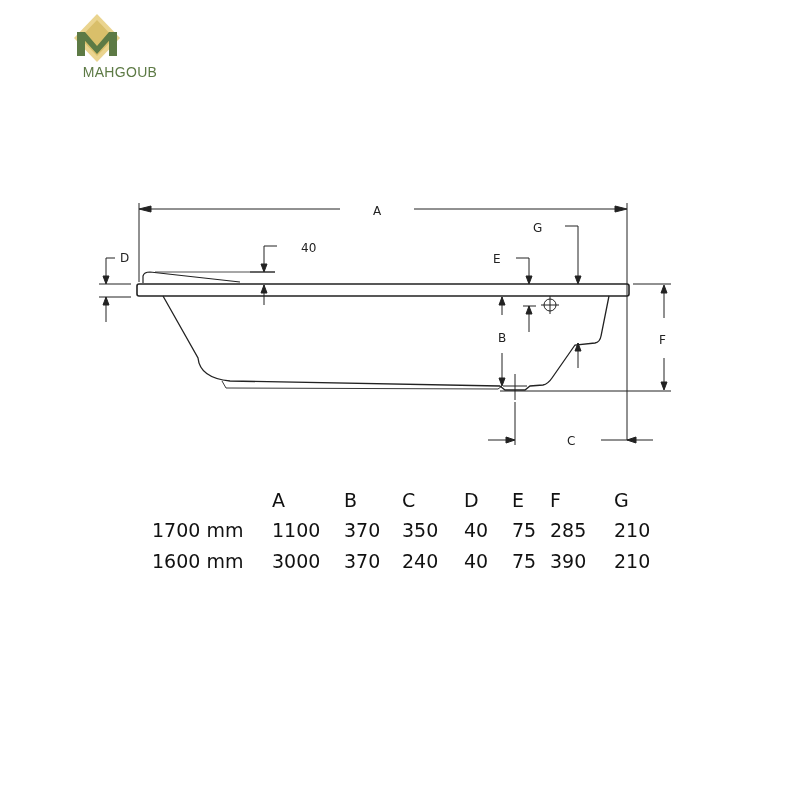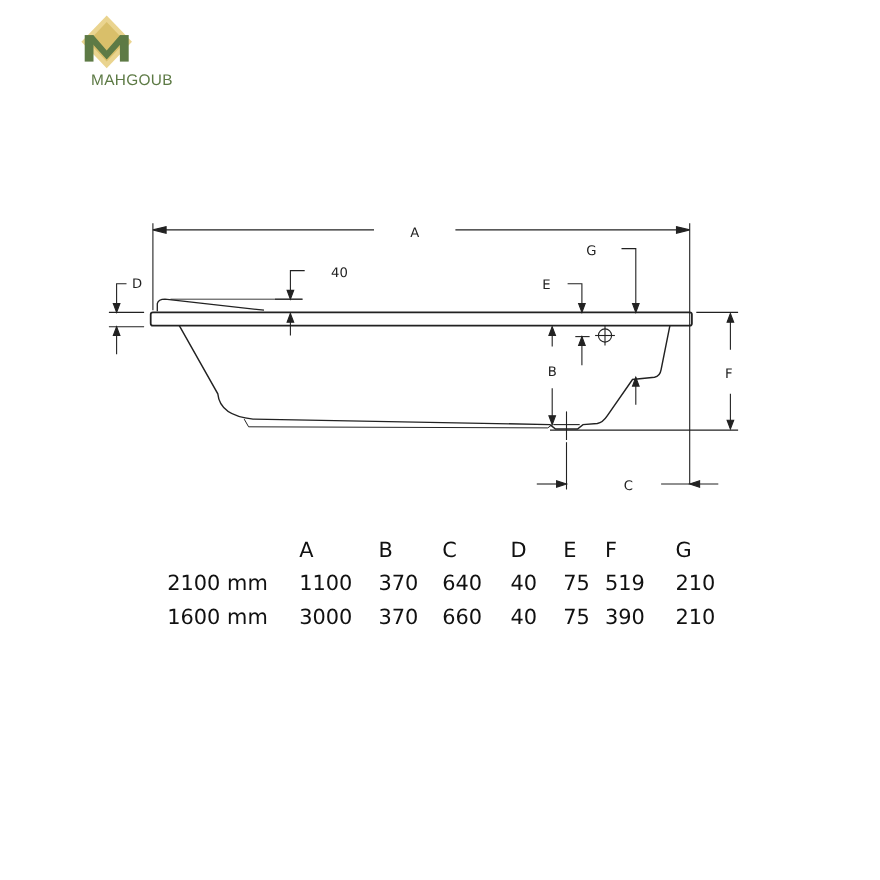--- a/index.html
+++ b/index.html
@@ -129,33 +129,33 @@
       <th class="c2">B</th>
       <th class="c3">C</th>
       <th class="c4">D</th>
       <th class="c5">E</th>
       <th class="c6">F</th>
       <th class="c7">G</th>
     </tr>
   </thead>
   <tbody>
     <tr>
-      <td>2100 mm</td>
+      <td>1700 mm</td>
       <td>1100</td>
       <td>370</td>
-      <td>640</td>
+      <td>350</td>
       <td>40</td>
       <td>75</td>
-      <td>519</td>
+      <td>285</td>
       <td>210</td>
     </tr>
     <tr>
       <td>1600 mm</td>
       <td>3000</td>
       <td>370</td>
-      <td>660</td>
+      <td>240</td>
       <td>40</td>
       <td>75</td>
       <td>390</td>
       <td>210</td>
     </tr>
   </tbody>
 </table>
 
 </body></html>

